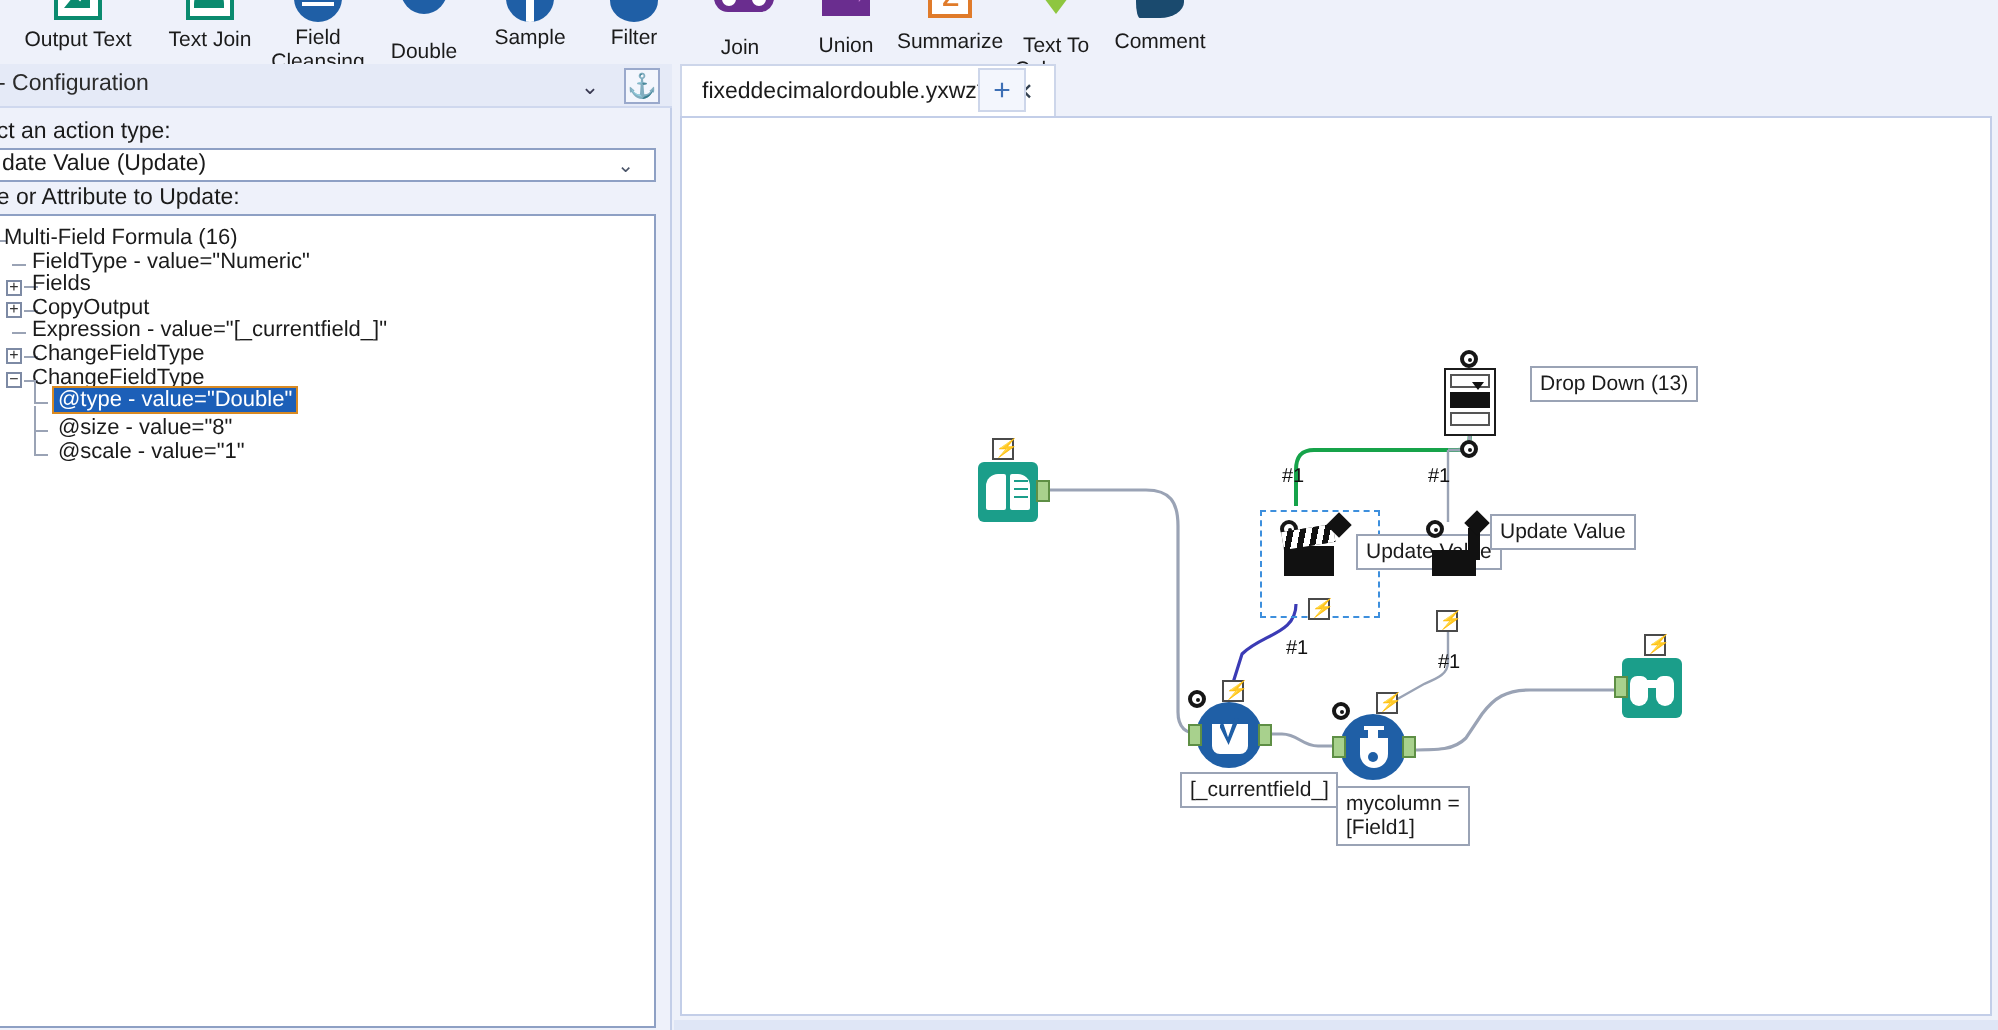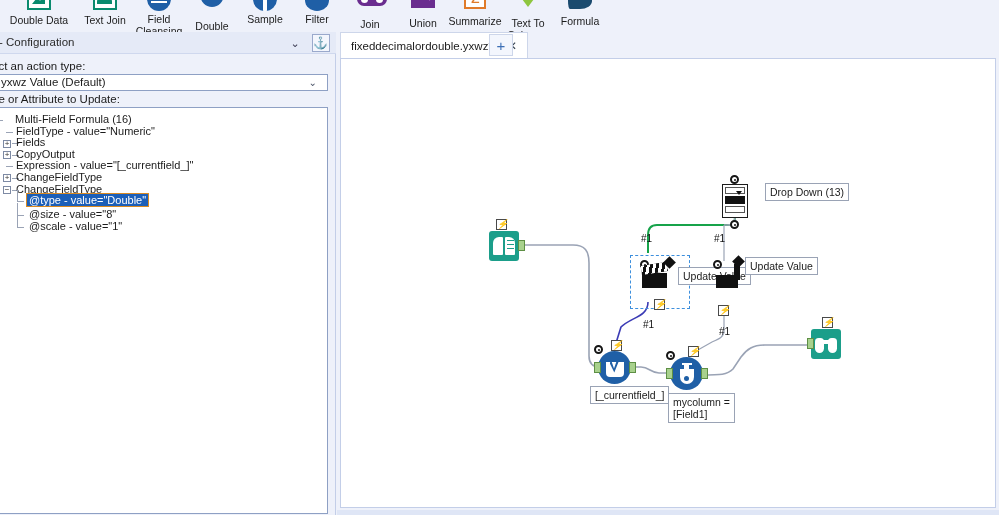--- a/index.html
+++ b/index.html
@@ -450,21 +450,21 @@
 </head>
 <body>
 
 <div id="app">
 
   <div id="toolbar">
     <div class="tool" style="left:2px">
       <div class="ticon">
           <div class="ic-outputdata"></div>
         </div>
-      <div class="tlabel">Double Data</div>
+      <div class="tlabel">Output Text</div>
     </div>
     <div class="tool" style="left:68px">
       <div class="ticon">
           <div class="ic-textinput"></div>
         </div>
       <div class="tlabel">Text Join</div>
     </div>
     <div class="tool" style="left:122px">
       <div class="ticon">
           <div class="ic-circ ic-datacleansing"></div>
@@ -512,48 +512,48 @@
       <div class="ticon">
           <div class="ic-texttocolumns"></div>
         </div>
       <div class="tlabel">Text To
 Columns</div>
     </div>
     <div class="tool" style="left:543px">
       <div class="ticon">
           <div class="ic-comment"></div>
         </div>
-      <div class="tlabel">Formula</div>
+      <div class="tlabel">Comment</div>
     </div>
   </div>
 
   <div id="config-panel">
     <div id="config-header">
       <div id="config-title">) - Configuration</div>
       <div class="hdr-btn" id="collapse-btn">⌄</div>
       <div class="hdr-btn" id="pin-btn">
         <span class="pin-glyph">⚓</span>
       </div>
     </div>
 
     <div id="label-action-type">ect an action type:</div>
 
     <div id="action-type-select">
-      <span>yxwz Value (Default)</span>
+      <span>date Value (Update)</span>
       <span id="action-type-arrow">⌄</span>
     </div>
 
     <div id="label-value-attr">ue or Attribute to Update:</div>
 
     <div id="tree-box">
 
       <div class="tnode" style="margin:6px 0 0 -6px">
         
         <span class="tdash" style="left:9px"></span>
-        <span class="tlabeltext" style="margin-left:28px">Multi-Field Formula (16)</span>
+        <span class="tlabeltext" style="margin-left:15px">Multi-Field Formula (16)</span>
       </div>
 
       <div class="tnode" style="margin-left:10px">
         <span class="tdash" style="left:3px"></span>
         <span class="tlabeltext" style="margin-left:13px">FieldType - value="Numeric"</span>
       </div>
 
       <div class="tnode" style="margin-left:10px">
         <span class="texp" style="left:0">+</span>
         <span class="tdash" style="left:9px"></span>

